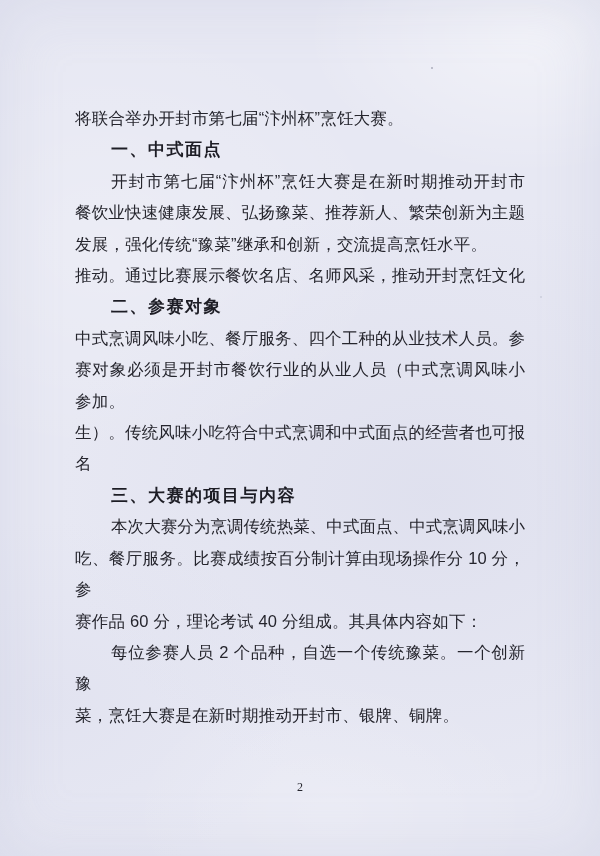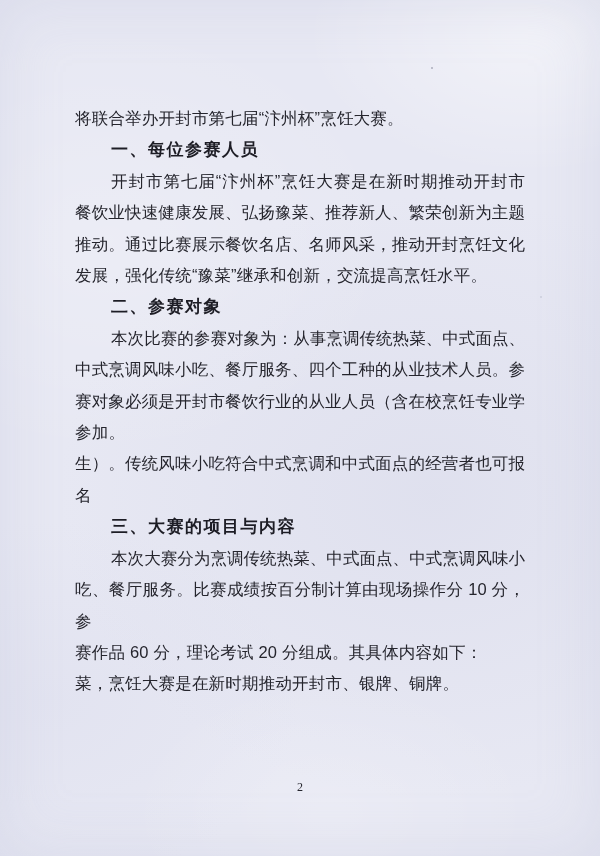--- a/index.html
+++ b/index.html
@@ -72,31 +72,31 @@
   }
 </style>
 </head>
 <body>
 
 <div class="scan-page">
   <div class="speck speck-1"></div>
   <div class="speck speck-2"></div>
   <div class="text-block">
       <div class="line">将联合举办开封市第七届“汴州杯”烹饪大赛。</div>
-      <div class="line heading indent">一、每位参赛人员</div>
+      <div class="line heading indent">一、中式面点</div>
       <div class="line indent justify">开封市第七届“汴州杯”烹饪大赛是在新时期推动开封市</div>
       <div class="line justify">餐饮业快速健康发展、弘扬豫菜、推荐新人、繁荣创新为主题</div>
+      <div class="line">发展，强化传统“豫菜”继承和创新，交流提高烹饪水平。</div>
       <div class="line justify">推动。通过比赛展示餐饮名店、名师风采，推动开封烹饪文化</div>
-      <div class="line">发展，强化传统“豫菜”继承和创新，交流提高烹饪水平。</div>
       <div class="line heading indent">二、参赛对象</div>
-      <div class="line indent justify">本次比赛的参赛对象为：从事烹调传统热菜、中式面点、</div>
       <div class="line justify">中式烹调风味小吃、餐厅服务、四个工种的从业技术人员。参</div>
-      <div class="line justify">赛对象必须是开封市餐饮行业的从业人员（含在校烹饪专业学</div>
+      <div class="line justify">赛对象必须是开封市餐饮行业的从业人员（中式烹调风味小</div>
       <div class="line">参加。</div>
       <div class="line justify">生）。传统风味小吃符合中式烹调和中式面点的经营者也可报名</div>
       <div class="line heading indent">三、大赛的项目与内容</div>
       <div class="line indent justify">本次大赛分为烹调传统热菜、中式面点、中式烹调风味小</div>
       <div class="line justify">吃、餐厅服务。比赛成绩按百分制计算由现场操作分 10 分，参</div>
-      <div class="line">赛作品 60 分，理论考试 20 分组成。其具体内容如下：</div>
+      <div class="line">赛作品 60 分，理论考试 40 分组成。其具体内容如下：</div>
+      <div class="line indent justify">每位参赛人员 2 个品种，自选一个传统豫菜。一个创新豫</div>
       <div class="line">菜，烹饪大赛是在新时期推动开封市、银牌、铜牌。</div>
     </div>
   <div class="page-number">2</div>
 </div>
 
 </body></html>

